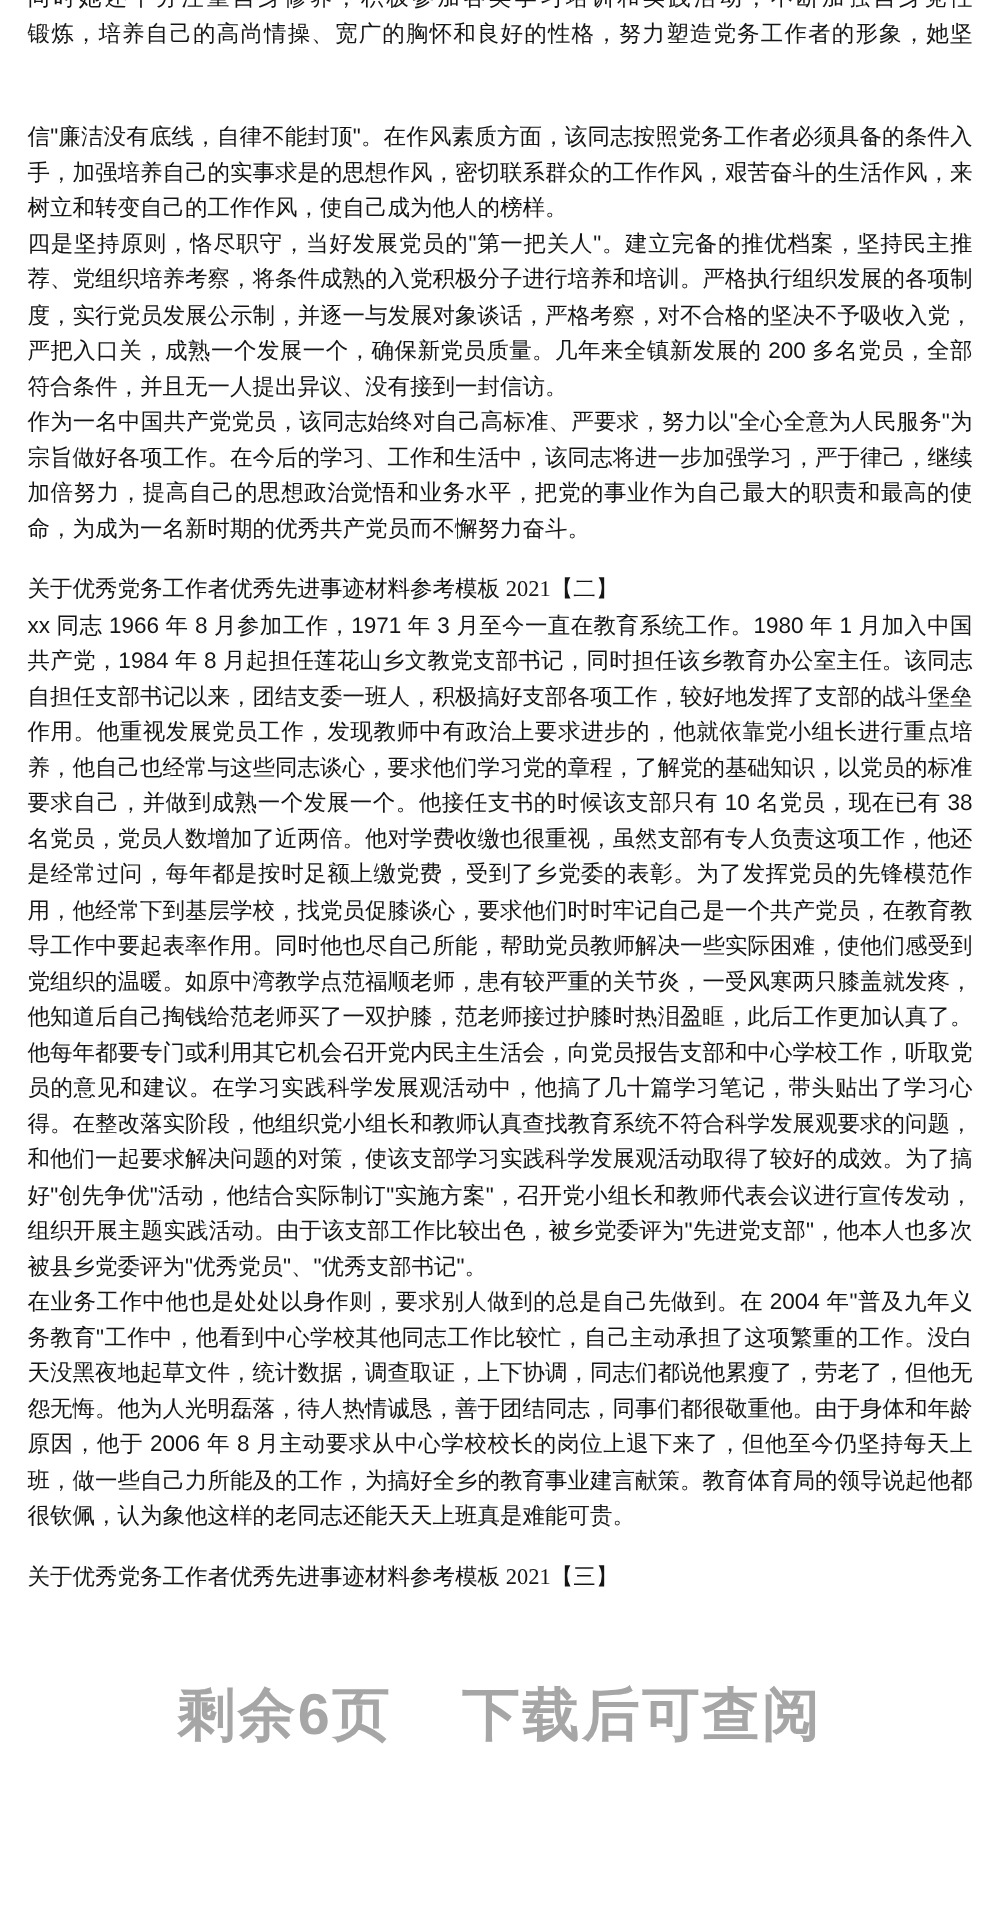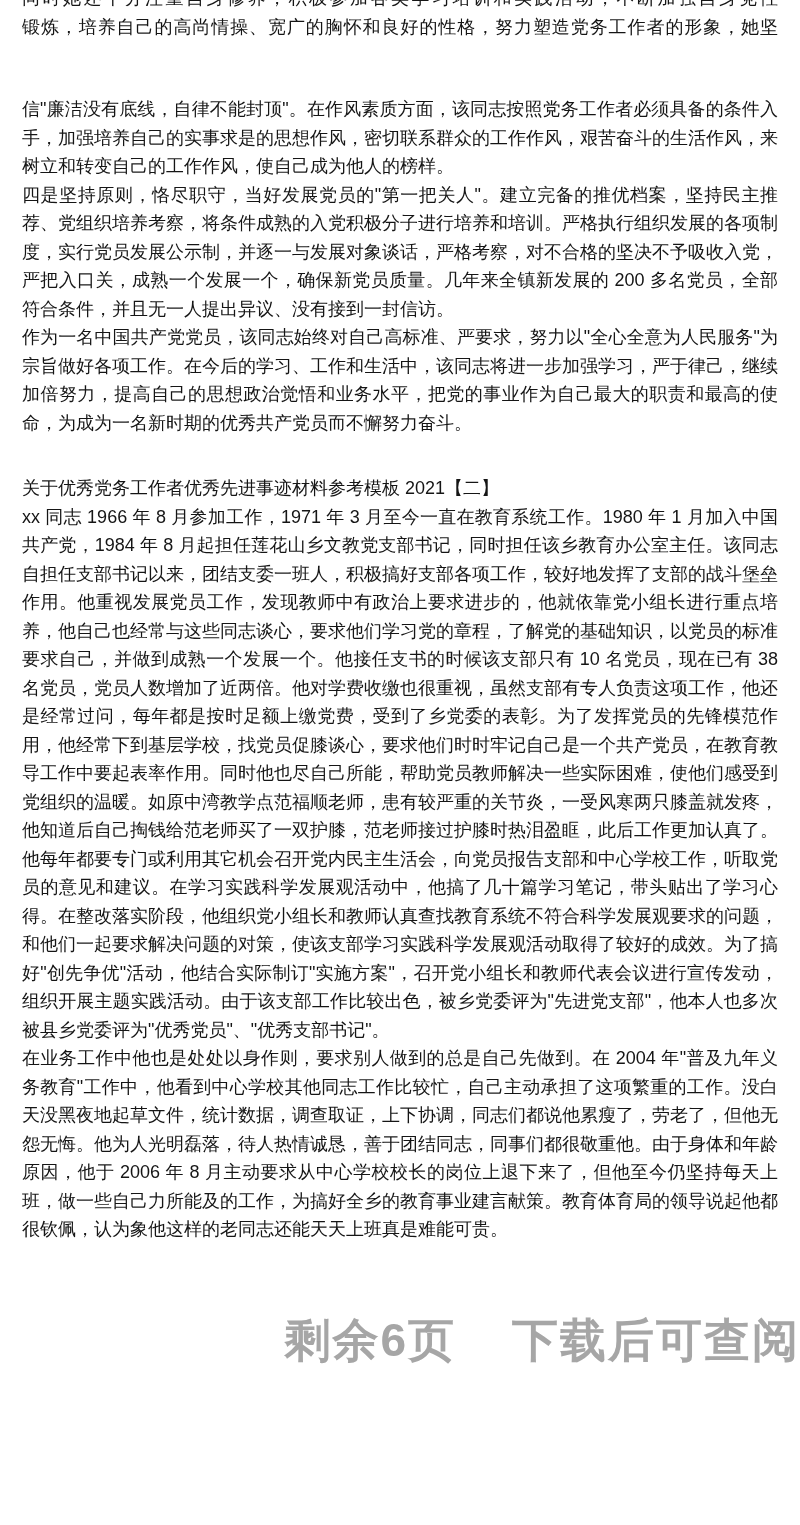--- a/index.html
+++ b/index.html
@@ -25,25 +25,25 @@
     text-align: justify;
   }
   .block { text-align: justify; }
   
   .block.line, .block.clip { text-align-last: justify; }
   
   .block.clip { margin-top: -16px; }
   
   .block.gap-large { margin-top: 54px; }
   
-  .block.heading { margin-top: 37px; }
+  .block.heading { margin-top: 20px; font-family: Liberation Serif, serif; }
   .footer-banner {
     margin-top: 70px;
     width: 100%;
-    text-align: right;
+    text-align: center;
     font-weight: bold;
     font-size: 46px;
     line-height: 52px;
     letter-spacing: 2px;
     white-space: nowrap;
   }
   .footer-banner .sep { display: inline-block; width: 56px; }
 </style>
 </head>
 <body>
@@ -53,19 +53,20 @@
   <div class="doc" id="doc-blocks" style="color: rgb(21, 21, 21);">
 
   <div class="block clip">同时她还十分注重自身修养，积极参加各类学习培训和实践活动，不断加强自身党性</div>
       <div class="block line">锻炼，培养自己的高尚情操、宽广的胸怀和良好的性格，努力塑造党务工作者的形象，她坚</div>
       <div class="block para gap-large">信"廉洁没有底线，自律不能封顶"。在作风素质方面，该同志按照党务工作者必须具备的条件入手，加强培养自己的实事求是的思想作风，密切联系群众的工作作风，艰苦奋斗的生活作风，来树立和转变自己的工作作风，使自己成为他人的榜样。</div>
       <div class="block para">四是坚持原则，恪尽职守，当好发展党员的"第一把关人"。建立完备的推优档案，坚持民主推荐、党组织培养考察，将条件成熟的入党积极分子进行培养和培训。严格执行组织发展的各项制度，实行党员发展公示制，并逐一与发展对象谈话，严格考察，对不合格的坚决不予吸收入党，严把入口关，成熟一个发展一个，确保新党员质量。几年来全镇新发展的 200 多名党员，全部符合条件，并且无一人提出异议、没有接到一封信访。</div>
       <div class="block para">作为一名中国共产党党员，该同志始终对自己高标准、严要求，努力以"全心全意为人民服务"为宗旨做好各项工作。在今后的学习、工作和生活中，该同志将进一步加强学习，严于律己，继续加倍努力，提高自己的思想政治觉悟和业务水平，把党的事业作为自己最大的职责和最高的使命，为成为一名新时期的优秀共产党员而不懈努力奋斗。</div>
       <div class="block heading">关于优秀党务工作者优秀先进事迹材料参考模板 2021【二】</div>
       <div class="block para">xx 同志 1966 年 8 月参加工作，1971 年 3 月至今一直在教育系统工作。1980 年 1 月加入中国共产党，1984 年 8 月起担任莲花山乡文教党支部书记，同时担任该乡教育办公室主任。该同志自担任支部书记以来，团结支委一班人，积极搞好支部各项工作，较好地发挥了支部的战斗堡垒作用。他重视发展党员工作，发现教师中有政治上要求进步的，他就依靠党小组长进行重点培养，他自己也经常与这些同志谈心，要求他们学习党的章程，了解党的基础知识，以党员的标准要求自己，并做到成熟一个发展一个。他接任支书的时候该支部只有 10 名党员，现在已有 38 名党员，党员人数增加了近两倍。他对学费收缴也很重视，虽然支部有专人负责这项工作，他还是经常过问，每年都是按时足额上缴党费，受到了乡党委的表彰。为了发挥党员的先锋模范作用，他经常下到基层学校，找党员促膝谈心，要求他们时时牢记自己是一个共产党员，在教育教导工作中要起表率作用。同时他也尽自己所能，帮助党员教师解决一些实际困难，使他们感受到党组织的温暖。如原中湾教学点范福顺老师，患有较严重的关节炎，一受风寒两只膝盖就发疼，他知道后自己掏钱给范老师买了一双护膝，范老师接过护膝时热泪盈眶，此后工作更加认真了。他每年都要专门或利用其它机会召开党内民主生活会，向党员报告支部和中心学校工作，听取党员的意见和建议。在学习实践科学发展观活动中，他搞了几十篇学习笔记，带头贴出了学习心得。在整改落实阶段，他组织党小组长和教师认真查找教育系统不符合科学发展观要求的问题，和他们一起要求解决问题的对策，使该支部学习实践科学发展观活动取得了较好的成效。为了搞好"创先争优"活动，他结合实际制订"实施方案"，召开党小组长和教师代表会议进行宣传发动，组织开展主题实践活动。由于该支部工作比较出色，被乡党委评为"先进党支部"，他本人也多次被县乡党委评为"优秀党员"、"优秀支部书记"。</div>
       <div class="block para">在业务工作中他也是处处以身作则，要求别人做到的总是自己先做到。在 2004 年"普及九年义务教育"工作中，他看到中心学校其他同志工作比较忙，自己主动承担了这项繁重的工作。没白天没黑夜地起草文件，统计数据，调查取证，上下协调，同志们都说他累瘦了，劳老了，但他无怨无悔。他为人光明磊落，待人热情诚恳，善于团结同志，同事们都很敬重他。由于身体和年龄原因，他于 2006 年 8 月主动要求从中心学校校长的岗位上退下来了，但他至今仍坚持每天上班，做一些自己力所能及的工作，为搞好全乡的教育事业建言献策。教育体育局的领导说起他都很钦佩，认为象他这样的老同志还能天天上班真是难能可贵。</div>
+      <div class="block heading">关于优秀党务工作者优秀先进事迹材料参考模板 2021【三】</div>
     </div>
 
   <div class="footer-banner" style="color: rgb(166, 166, 166);">
     <span>剩余6页</span><span class="sep"></span><span>下载后可查阅</span>
   </div>
 
 </div>
 
 </body></html>

